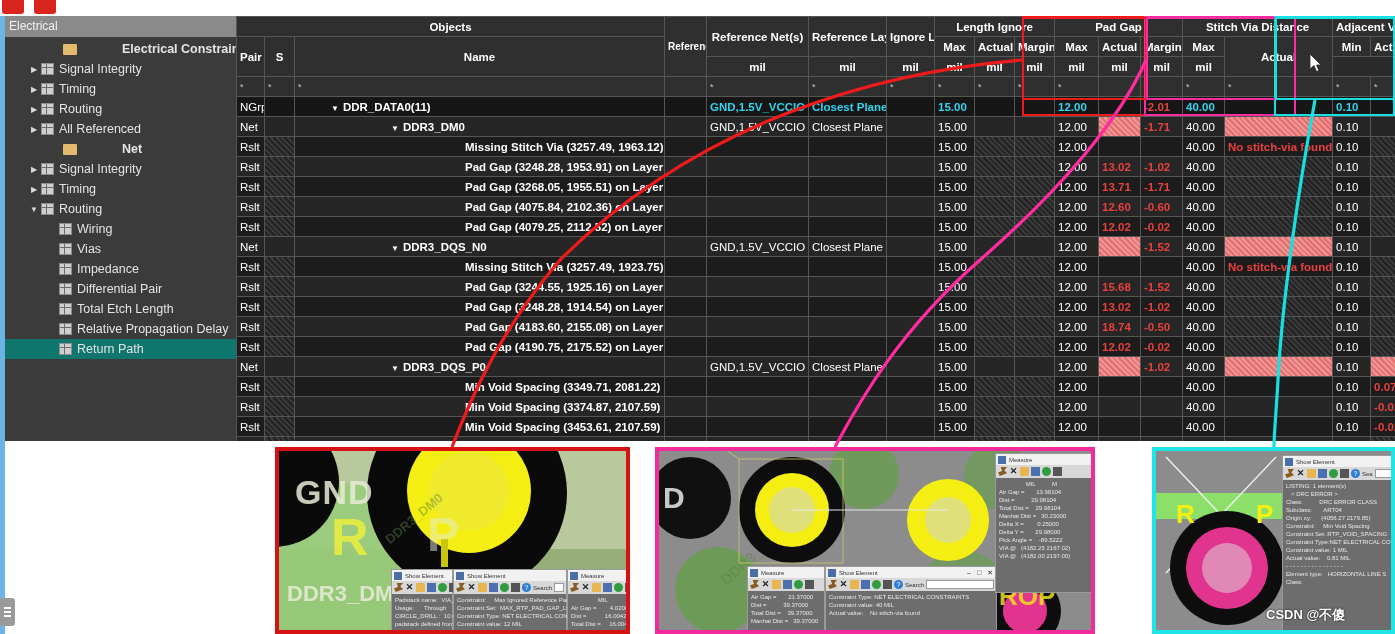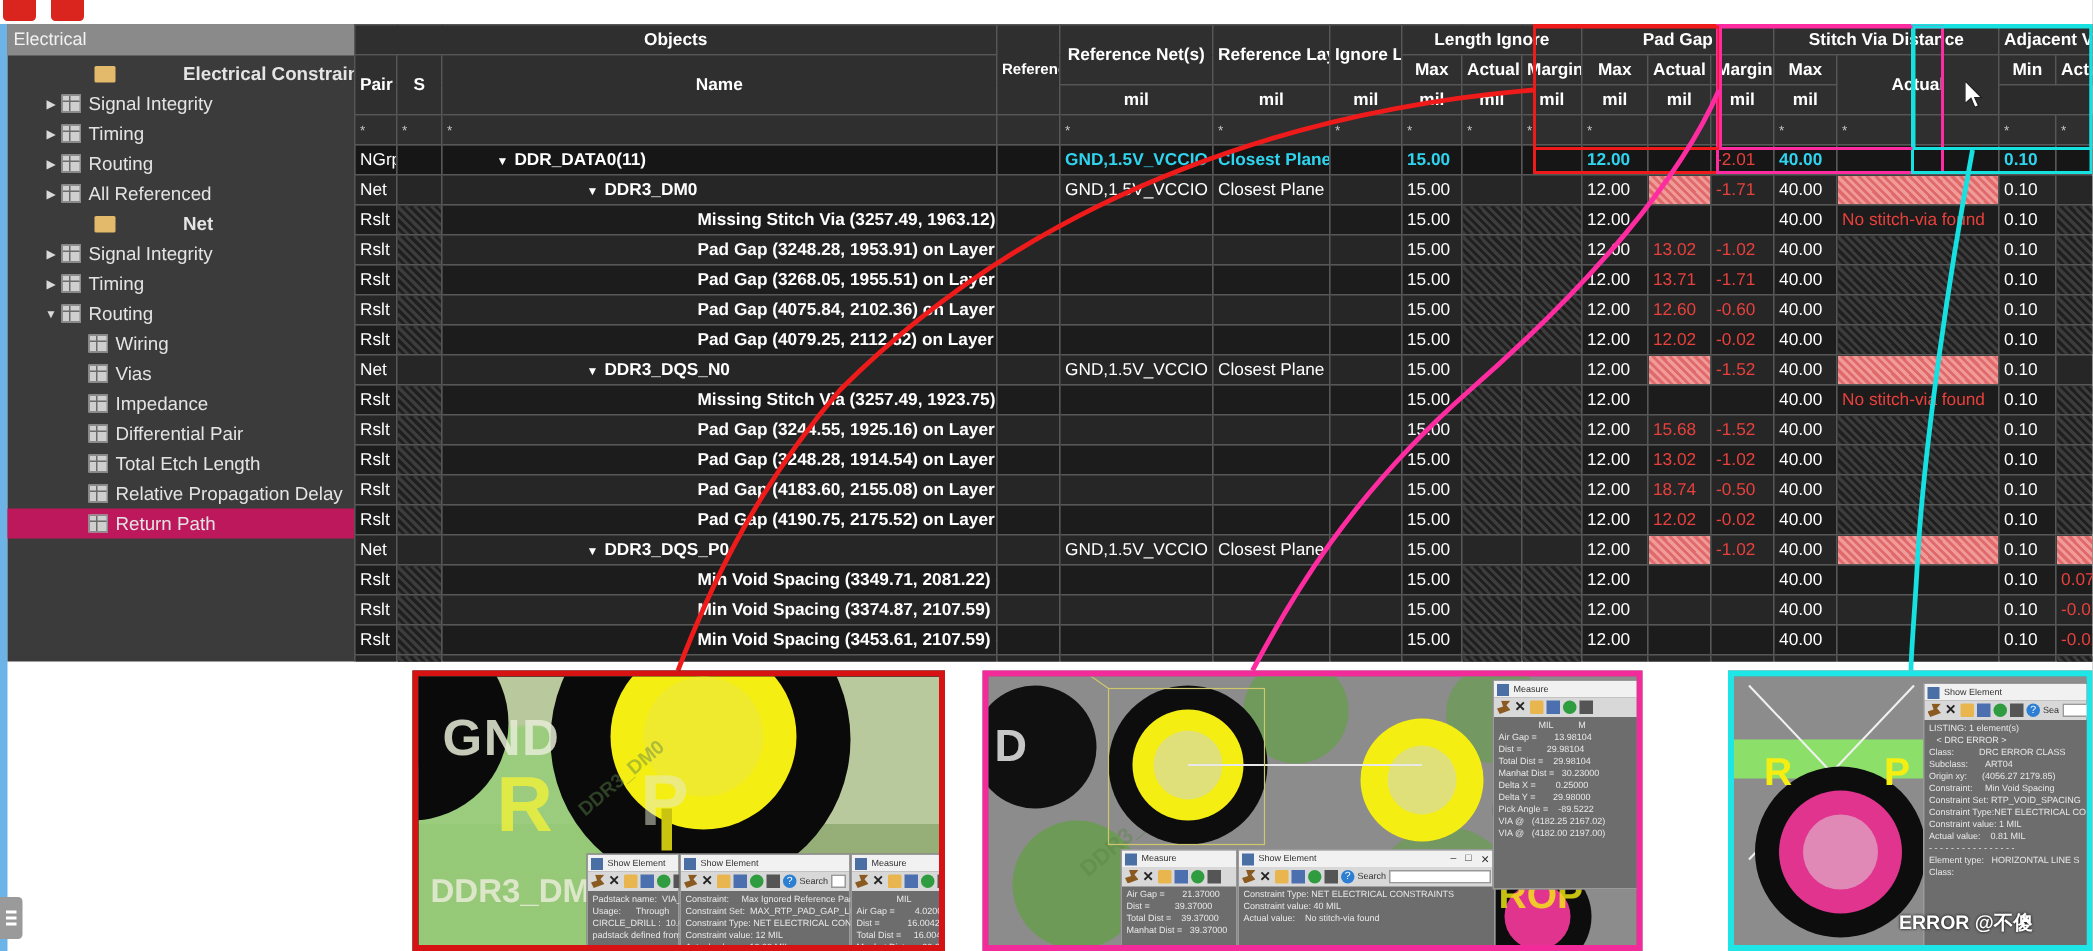--- a/index.html
+++ b/index.html
@@ -15,21 +15,21 @@
   .leftedge { position:absolute; left:0; top:16px; width:5px; height:618px; background:#6cb3e8; }
 
   
   .sidebar { position:absolute; left:5px; top:16px; width:231px; height:425px; background:#3b3b3b; }
   .sb-header { height:21px; background:#8a8a8a; color:#f2f2f2; font-size:12px;
      padding-left:4px; line-height:21px; }
   .sb-tree { padding-top:2px; }
   .sb-row { height:20px; display:flex; align-items:center; color:#e4e4e4; font-size:12.5px;
      white-space:nowrap; padding-left:4px; }
   .sb-row.bold { font-weight:bold; }
-  .sb-row.sel { background:#be185d; }
+  .sb-row.sel { background:#0f766e; }
   .arrow { width:14px; font-size:8px; color:#d9d9d9; text-align:center; flex:0 0 14px;}
   .arrow.none { color:transparent; }
   .folder { width:14px; height:11px; background:#e3b96b; border-radius:1px; margin-right:5px;
      flex:0 0 14px; }
   .gico { width:13px; height:12px; margin-right:5px; flex:0 0 13px; position:relative;
      background:#cfcfcf; border:1px solid #8c8c8c; }
   .gico:before { content:""; position:absolute; left:0; top:3px; width:100%; height:1px; background:#6b6b6b;}
   .gico:after  { content:""; position:absolute; left:4px; top:0; width:1px; height:100%; background:#6b6b6b;}
   .ind1 { padding-left:4px;gap:40px; } .ind2 { padding-left:22px; } .ind3 { padding-left:40px; }
 
@@ -50,21 +50,21 @@
      vertical-align:middle; }
   tbody tr.r-odd td  { background:#1c1c1c; }
   tbody tr.r-even td { background:#262626; }
   td.hatch { background-image:
       repeating-linear-gradient(45deg, #3c3c3c 0 2px, #1f1f1f 2px 4px) !important; }
   td.redhatch { background-image:
       repeating-linear-gradient(45deg, #f09a9a 0 2px, #e06a6a 2px 4px) !important; }
   td.c  { text-align:center; }
   td.l  { text-align:left; }
   .cyan { color:#2fd4ef; font-weight:bold; }
-  .redtxt { color:#e8403c; font-weight:normal; }
+  .redtxt { color:#e8403c; font-weight:bold; }
   .white { color:#ffffff; }
   .selrow td { background:#161616 !important; }
   .tri { font-size:8px; margin-right:4px; }
   .nm { font-weight:bold; }
 
   
   .hl { position:absolute; pointer-events:none; }
   .hl.red  { border:2px solid #ef1b1b; }
   .hl.pink { border:2px solid #ff2ba0; }
   .hl.cyan { border:2px solid #17e0e0; }
@@ -914,16 +914,16 @@
             <div style="white-space: pre;"></div>
             <div style="white-space: pre;">Constraint value: 1 MIL</div>
             <div style="white-space: pre;">Actual value:    0.81 MIL</div>
             <div style="white-space: pre;"></div>
             <div style="white-space: pre;">- - - - - - - - - - - - - - - -</div>
             <div style="white-space: pre;">Element type:   HORIZONTAL LINE S</div>
             <div style="white-space: pre;">Class:</div>
           </div>
         </div>
       </div>
-    <div class="csdn" style="left:110px; top:155px;">ERROR @不傻</div>
+    <div class="csdn" style="left:110px; top:155px;">CSDN @不傻</div>
   </div>
 
 </div>
 
 </body></html>

